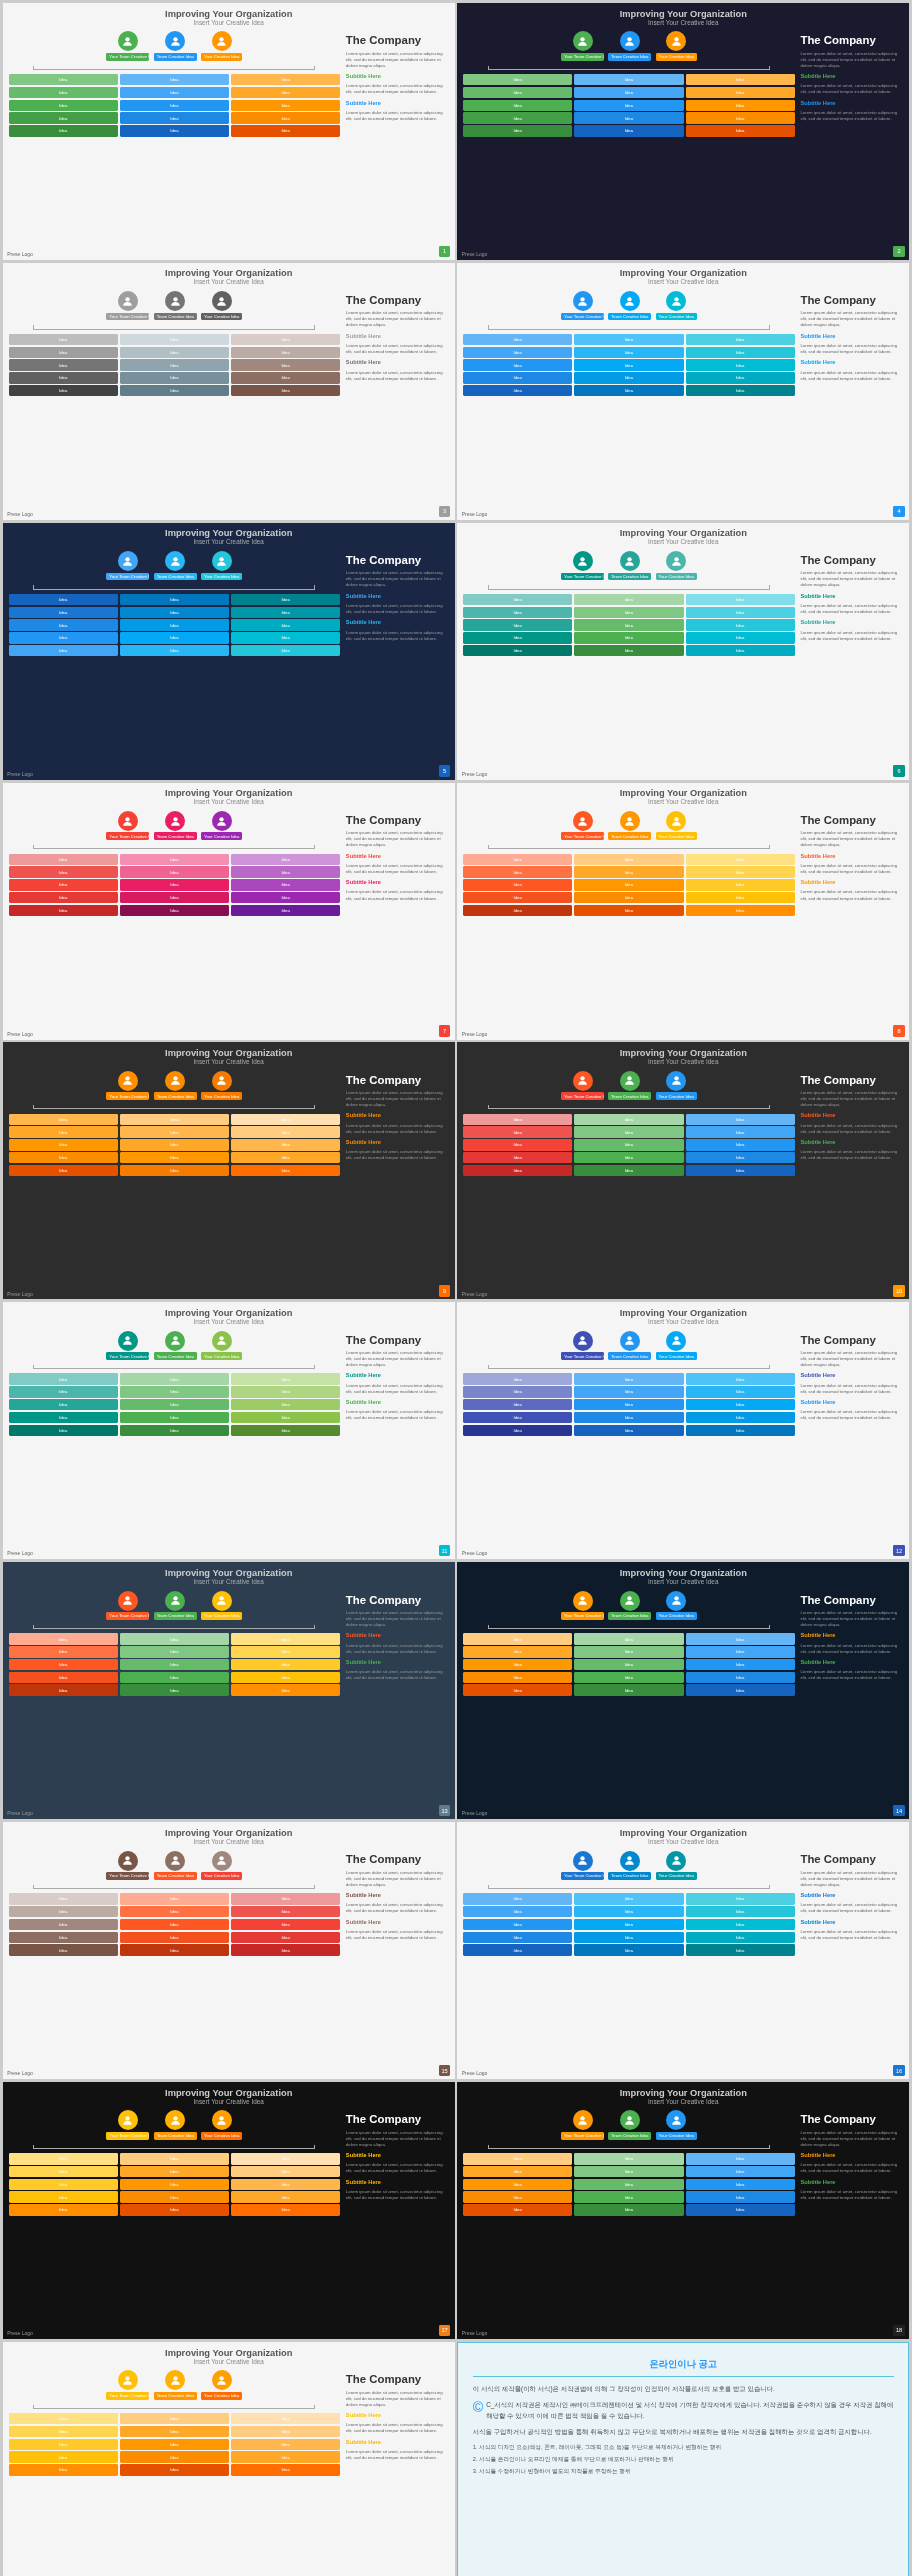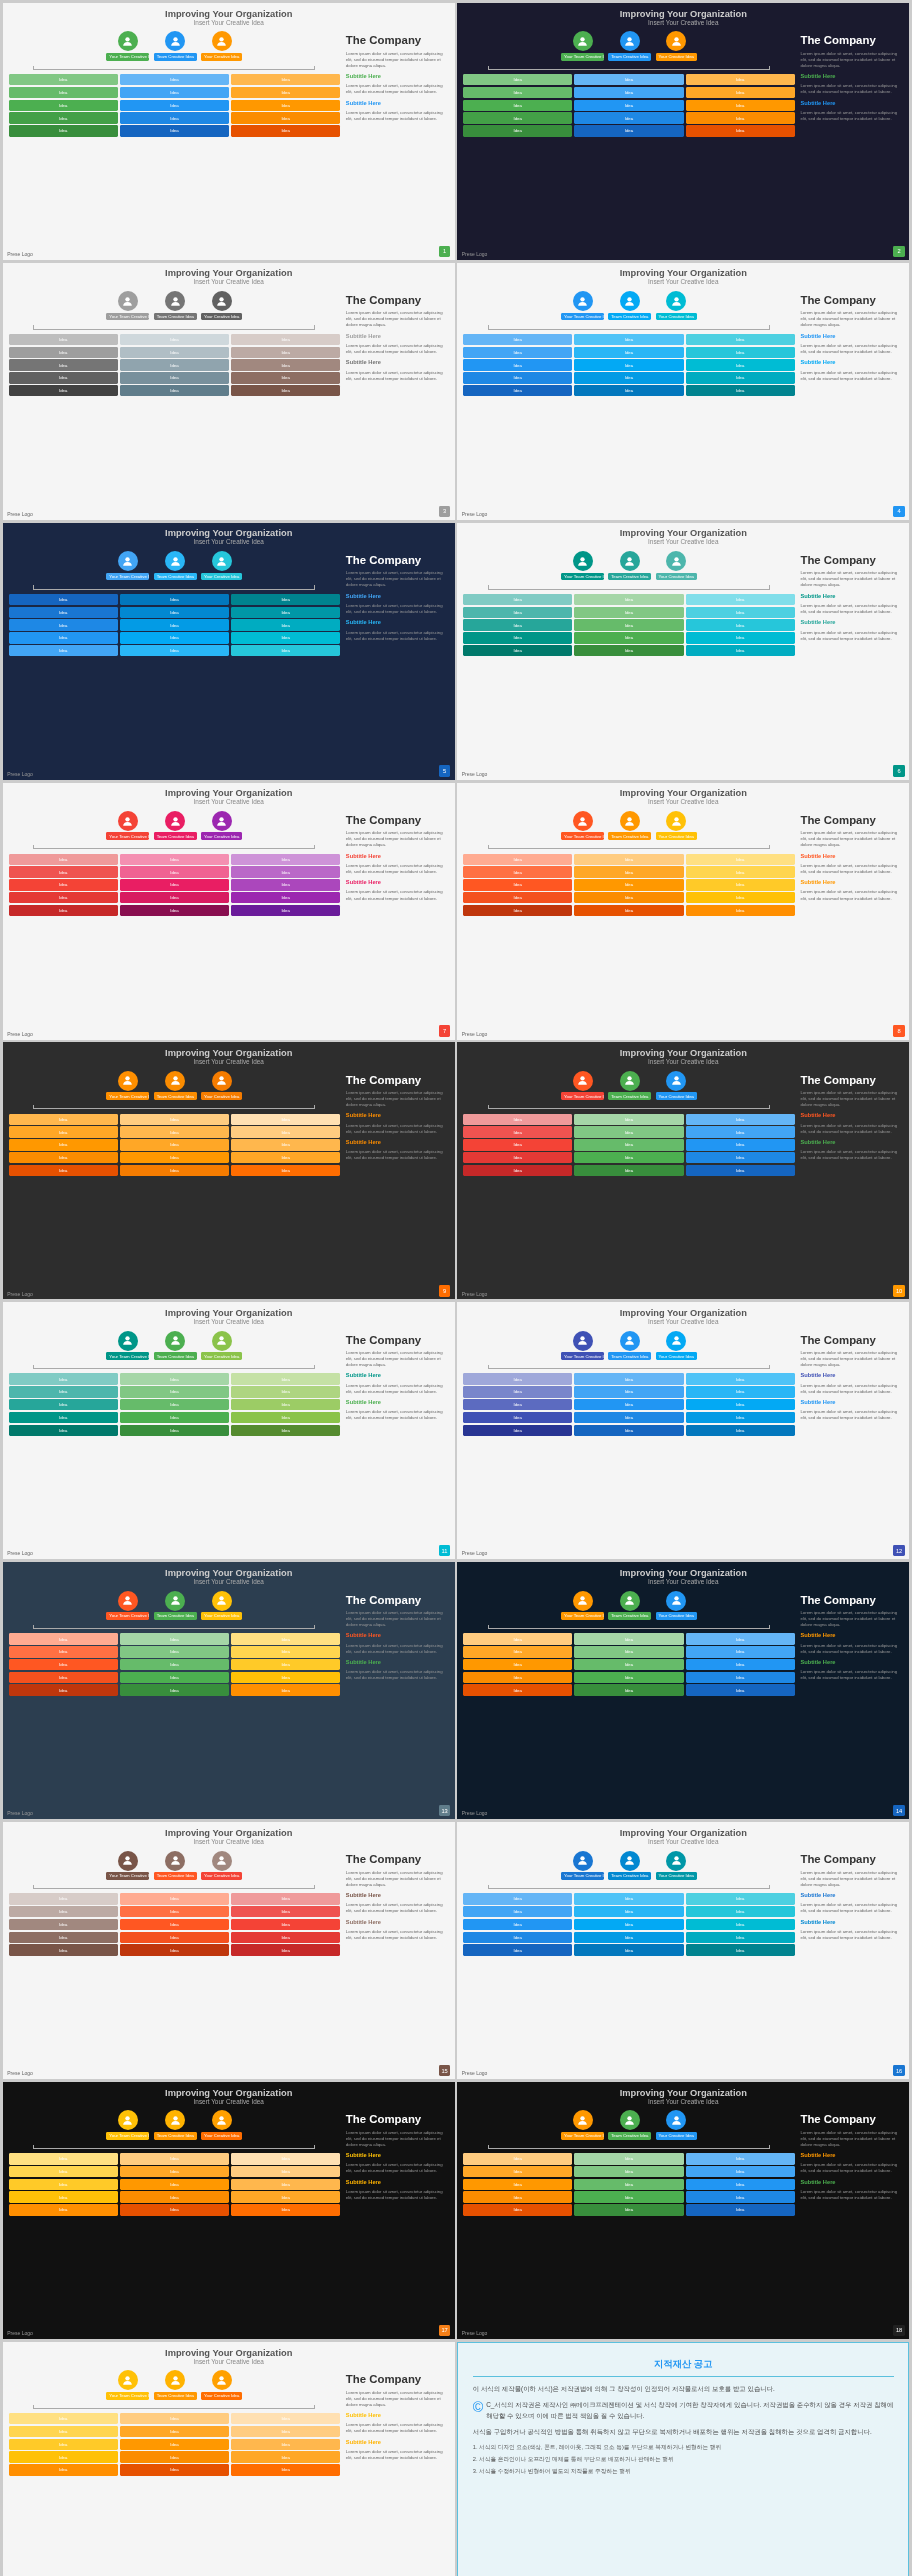--- a/index.html
+++ b/index.html
@@ -1642,21 +1642,21 @@
     <div class="text-block" style="color:#666">Lorem ipsum dolor sit amet, consectetur adipiscing elit, sed do eiusmod tempor incididunt ut labore et dolore magna aliqua.</div>
     <div class="subtitle-text" style="color:#FFC107">Subtitle Here</div>
     <div class="text-block" style="color:#666">Lorem ipsum dolor sit amet, consectetur adipiscing elit, sed do eiusmod tempor incididunt ut labore.</div>
     <div class="subtitle-text" style="color:#FFB300">Subtitle Here</div>
     <div class="text-block" style="color:#666">Lorem ipsum dolor sit amet, consectetur adipiscing elit, sed do eiusmod tempor incididunt ut labore.</div>
   </div>
       </div>
     </div>
     <div class="slide info-slide">
   <div class="info-slide-content">
-    <div style="font-size:9.3px; font-weight:bold; color:#2196F3; text-align:center; margin-bottom:7.1px; border-bottom:1.4px solid #5bc0de; padding-bottom:4.3px;">지적재산 공고</div>
+    <div style="font-size:9.3px; font-weight:bold; color:#2196F3; text-align:center; margin-bottom:7.1px; border-bottom:1.4px solid #5bc0de; padding-bottom:4.3px;">온라인이나 공고</div>
     <div style="margin-bottom:5.7px; font-size:6.4px; color:#444; line-height:1.6;">이 서식의 제작물(이하 서식)은 저작권법에 의해 그 창작성이 인정되어 저작물로서의 보호를 받고 있습니다.</div>
     <div style="margin-bottom:5.7px; font-size:6.4px; color:#444; line-height:1.6; display:flex; align-items:flex-start; gap:2.9px;">
       <span style="font-size:14.3px; color:#2196F3; line-height:1; flex-shrink:0;">©</span>
       <span>C_서식의 저작권은 제작사인 ㈜메이크프레젠테이션 및 서식 창작에 기여한 창작자에게 있습니다. 저작권법을 준수하지 않을 경우 저작권 침해에 해당할 수 있으며 이에 따른 법적 책임을 질 수 있습니다.</span>
     </div>
     <div style="margin-bottom:5.7px; font-size:6.4px; color:#444; line-height:1.6;">서식을 구입하거나 공식적인 방법을 통해 취득하지 않고 무단으로 복제하거나 배포하는 행위는 저작권을 침해하는 것으로 엄격히 금지합니다.</div>
     <div style="font-size:5.7px; color:#555; line-height:1.6; margin-bottom:2.9px;">1. 서식의 디자인 요소(색상, 폰트, 레이아웃, 그래픽 요소 등)를 무단으로 복제하거나 변형하는 행위</div>
     <div style="font-size:5.7px; color:#555; line-height:1.6; margin-bottom:2.9px;">2. 서식을 온라인이나 오프라인 매체를 통해 무단으로 배포하거나 판매하는 행위</div>
     <div style="font-size:5.7px; color:#555; line-height:1.6;">3. 서식을 수정하거나 변형하여 별도의 저작물로 주장하는 행위</div>
   </div>

